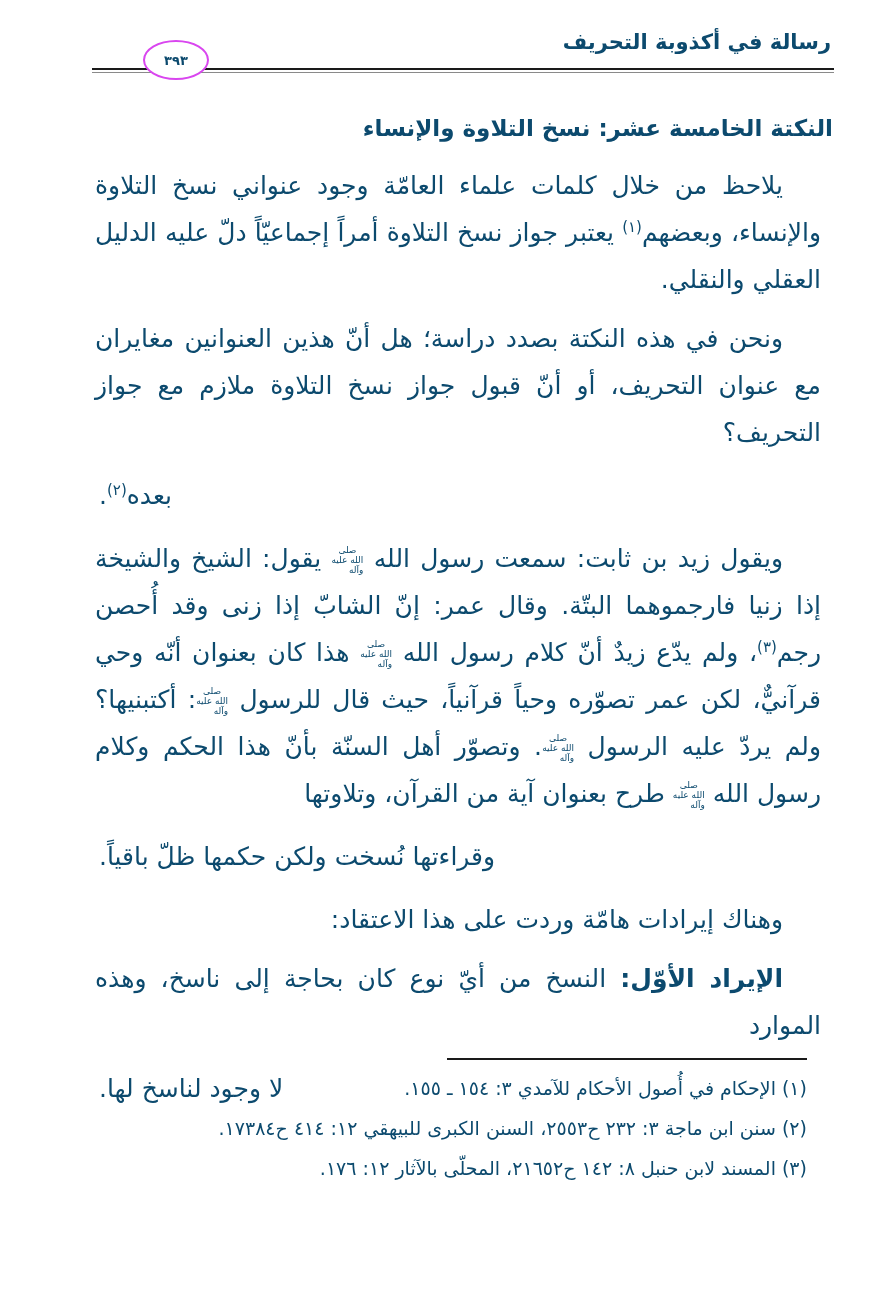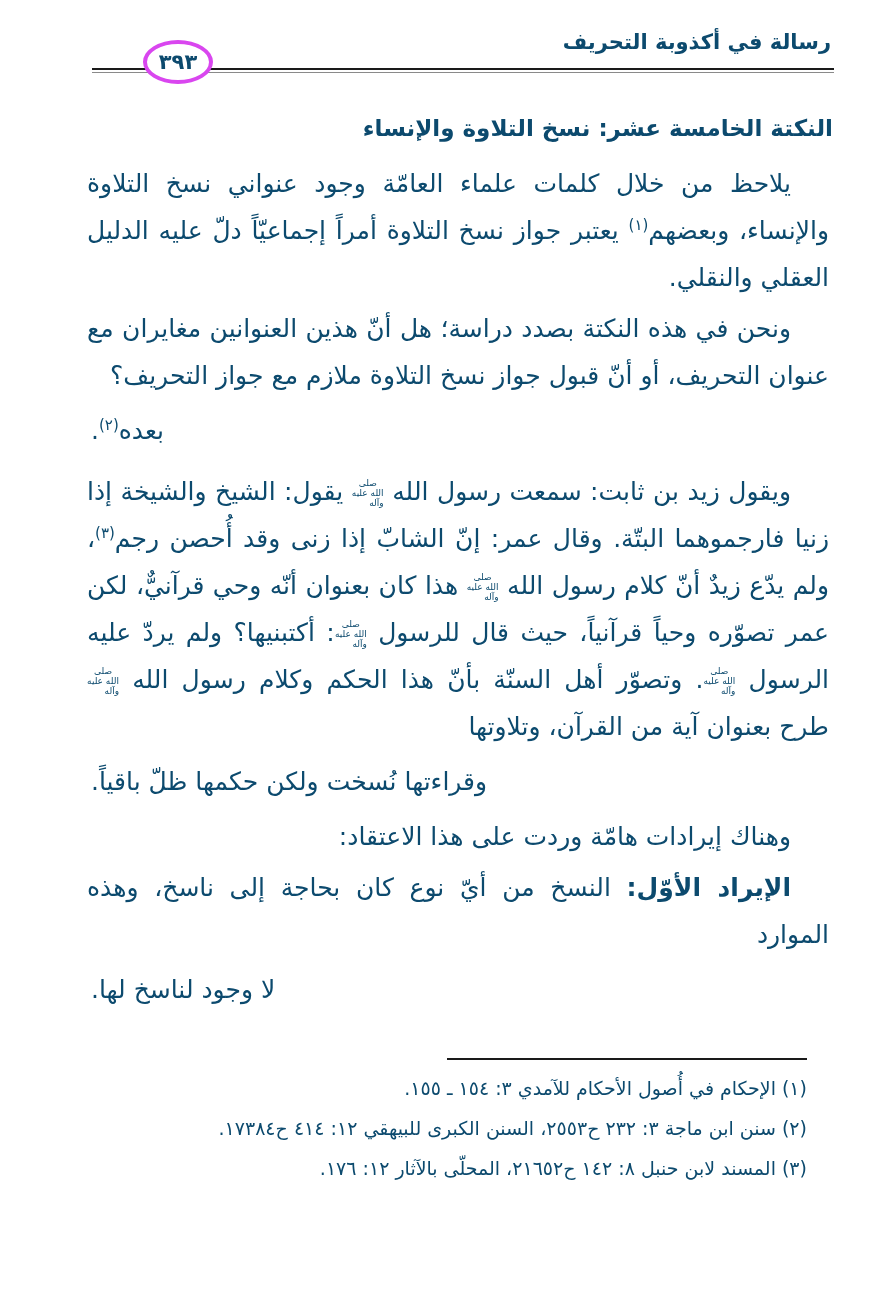--- a/index.html
+++ b/index.html
@@ -24,48 +24,48 @@
     border-top:2px solid #1a1a1a;
     z-index:1;
   }
   .hdr-rule:after{
     content:""; display:block; margin-top:2px;
     border-top:1px solid #8a8a8a;
   }
   .page-num {
     position:absolute; top:40px; left:143px;
     width:62px; height:36px;
-    border:4px solid #d946ef; border-radius:50%;
+    border:2px solid #d946ef; border-radius:50%;
     background:#ffffff; z-index:2;
     display:flex; align-items:center; justify-content:center;
-    font-size:21px; font-weight:bold;
+    font-size:13px; font-weight:bold;
   }
   
   .body-block {
     position:absolute; top:106px; right:58px; width:750px;
     font-size:25px; line-height:47px;
     text-align:justify;
   }
   .heading {
     font-weight:bold; font-size:23px;
     text-align:right; margin-bottom:10px;
     line-height:44px;
   }
   .para {
     text-indent:38px;
     text-align:justify;
     text-align-last:right;
-    margin:4px;
+    margin:12px;
   }
   .para.sp-before { margin-top:14px; }
   .tail {
     text-align:left;
     text-align-last:left;
     text-indent:0;
-    margin:8px;
+    margin:16px;
   }
   .fnref {
     font-size:15px; vertical-align:super; line-height:0;
   }
   .hon {
     display:inline-block; width:32px;
     font-size:9px; line-height:1.1;
     text-align:center; vertical-align:-6px;
     font-weight:normal; text-indent:0;
     word-break:break-word;

